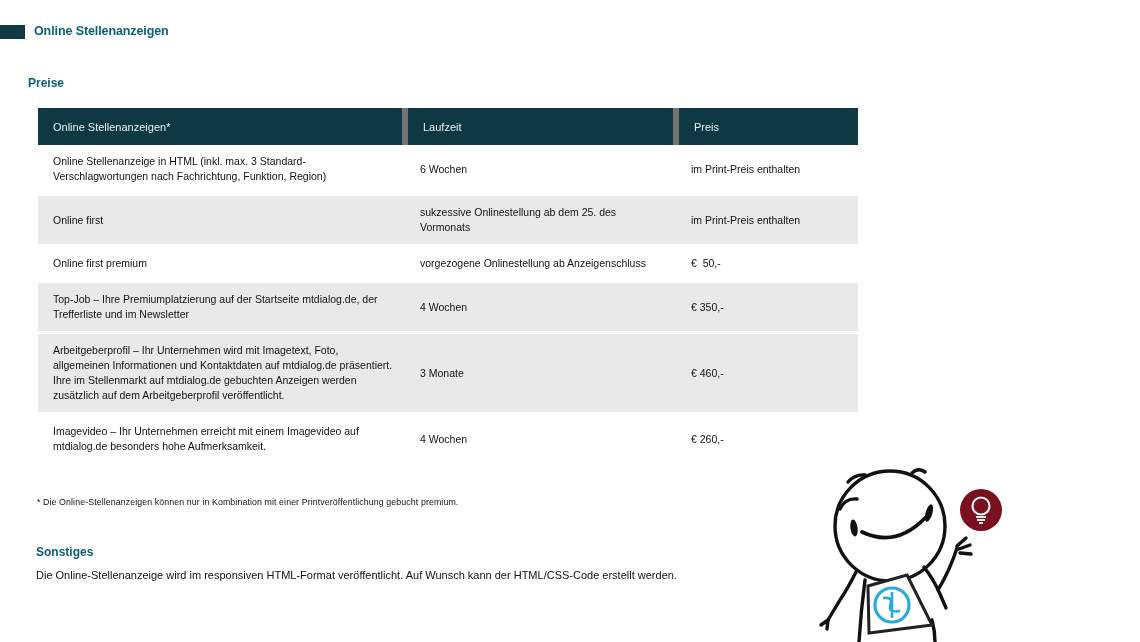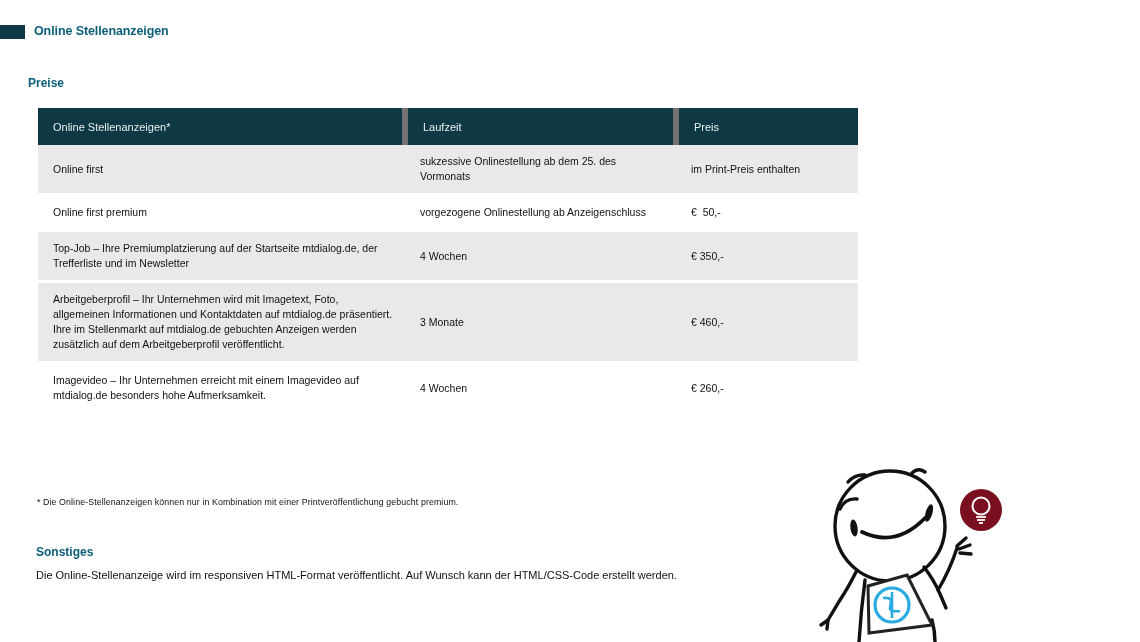--- a/index.html
+++ b/index.html
@@ -100,20 +100,25 @@
         <col class="c3">
       </colgroup>
     <thead>
       <tr>
         <th>Online Stellenanzeigen*</th>
         <th>Laufzeit</th>
         <th>Preis</th>
       </tr>
     </thead>
     <tbody>
+      <tr class="row-white">
+        <td>Online Stellenanzeige in HTML (inkl. max. 3 Standard-Verschlagwortungen nach Fachrichtung, Funktion, Region)</td>
+        <td>6 Wochen</td>
+        <td class="price">im Print-Preis enthalten</td>
+      </tr>
       <tr class="row-gray">
         <td>Online first</td>
         <td>sukzessive Onlinestellung ab dem 25. des Vormonats</td>
         <td class="price">im Print-Preis enthalten</td>
       </tr>
       <tr class="row-white">
         <td>Online first premium</td>
         <td>vorgezogene Onlinestellung ab Anzeigenschluss</td>
         <td class="price">€  50,-</td>
       </tr>

